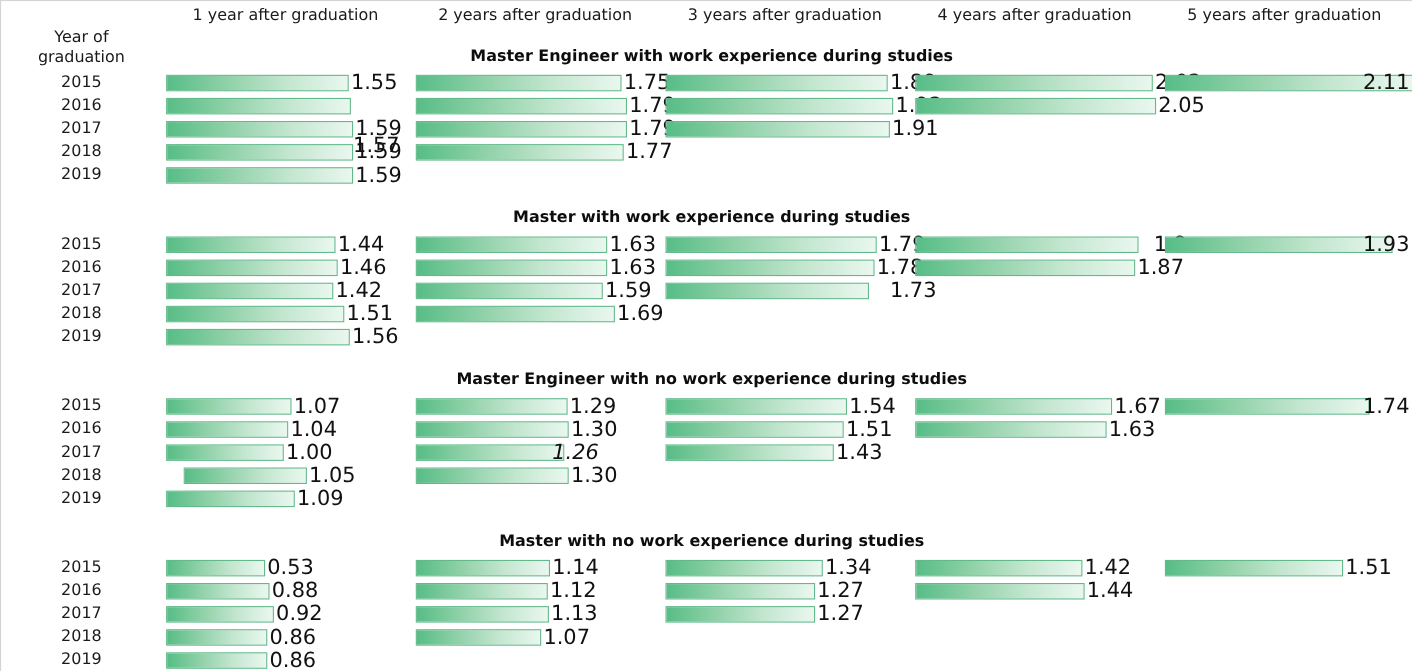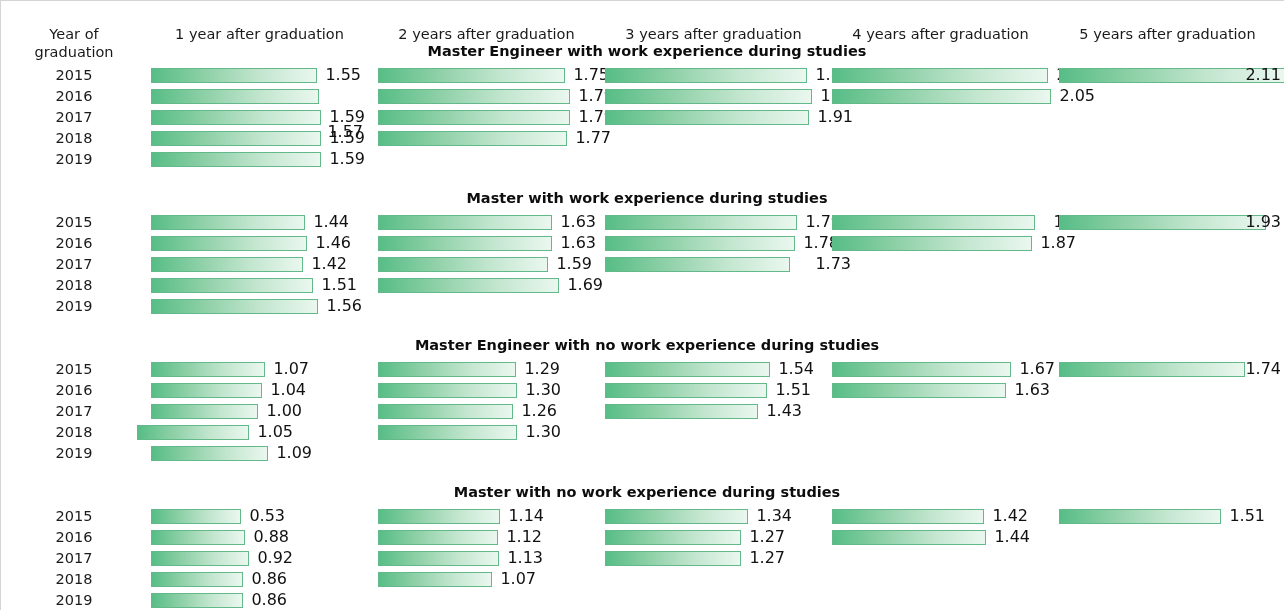--- a/index.html
+++ b/index.html
@@ -25,21 +25,20 @@
     overflow: hidden;
   }
 
   
   .col-headers {
     position: absolute;
     top: 0;
     left: 0;
     width: 1284px;
     height: 26px;
-    margin-top: 20px;
   }
   .col-header {
     position: absolute;
     top: 3px;
     font-size: 14.5px;
     line-height: 20px;
     color: #1a1a1a;
     text-align: center;
     white-space: nowrap;
   }
@@ -98,21 +97,21 @@
     position: absolute;
     top: 3px;
     height: 15px;
     box-sizing: border-box;
     border: 1px solid #63b98a;
     background-image: linear-gradient(to right, #57bd86 0%, #8ed0a7 32%, #c3e6cf 66%, #eaf7ef 100%);
   }
   .val {
     position: absolute;
     top: 1px;
-    font-size: 16px;
+    font-size: 19px;
     line-height: 18px;
     color: #111111;
     white-space: nowrap;
     text-align: right;
   }
 </style>
 </head>
 <body>
 
 <div id="root">
@@ -332,30 +331,30 @@
           </div>
         </div>
         <div class="row" style="top: 64px;">
           <div class="row-label">2017</div>
           <div class="cell" style="left: 150px; width: 167px;">
             <div class="bar" style="left: 0px; width: 107px;"></div>
             <div class="val" style="left: 109px; width: 42px;">1.00</div>
           </div>
           <div class="cell" style="left: 377px; width: 195px;">
             <div class="bar" style="left: 0px; width: 135px;"></div>
-            <div class="val" style="left: 137px; width: 42px;">1.26</div>
+            <div class="val" style="left: 124px; width: 42px; font-style: italic;">1.26</div>
           </div>
           <div class="cell" style="left: 604px; width: 213px;">
             <div class="bar" style="left: 0px; width: 153px;"></div>
             <div class="val" style="left: 155px; width: 42px;">1.43</div>
           </div>
         </div>
         <div class="row" style="top: 85px;">
           <div class="row-label">2018</div>
-          <div class="cell" style="left: 136px; width: 172px;">
+          <div class="cell" style="left: 166px; width: 172px;">
             <div class="bar" style="left: 0px; width: 112px;"></div>
             <div class="val" style="left: 114px; width: 42px;">1.05</div>
           </div>
           <div class="cell" style="left: 377px; width: 199px;">
             <div class="bar" style="left: 0px; width: 139px;"></div>
             <div class="val" style="left: 141px; width: 42px;">1.30</div>
           </div>
         </div>
         <div class="row" style="top: 106px;">
           <div class="row-label">2019</div>

